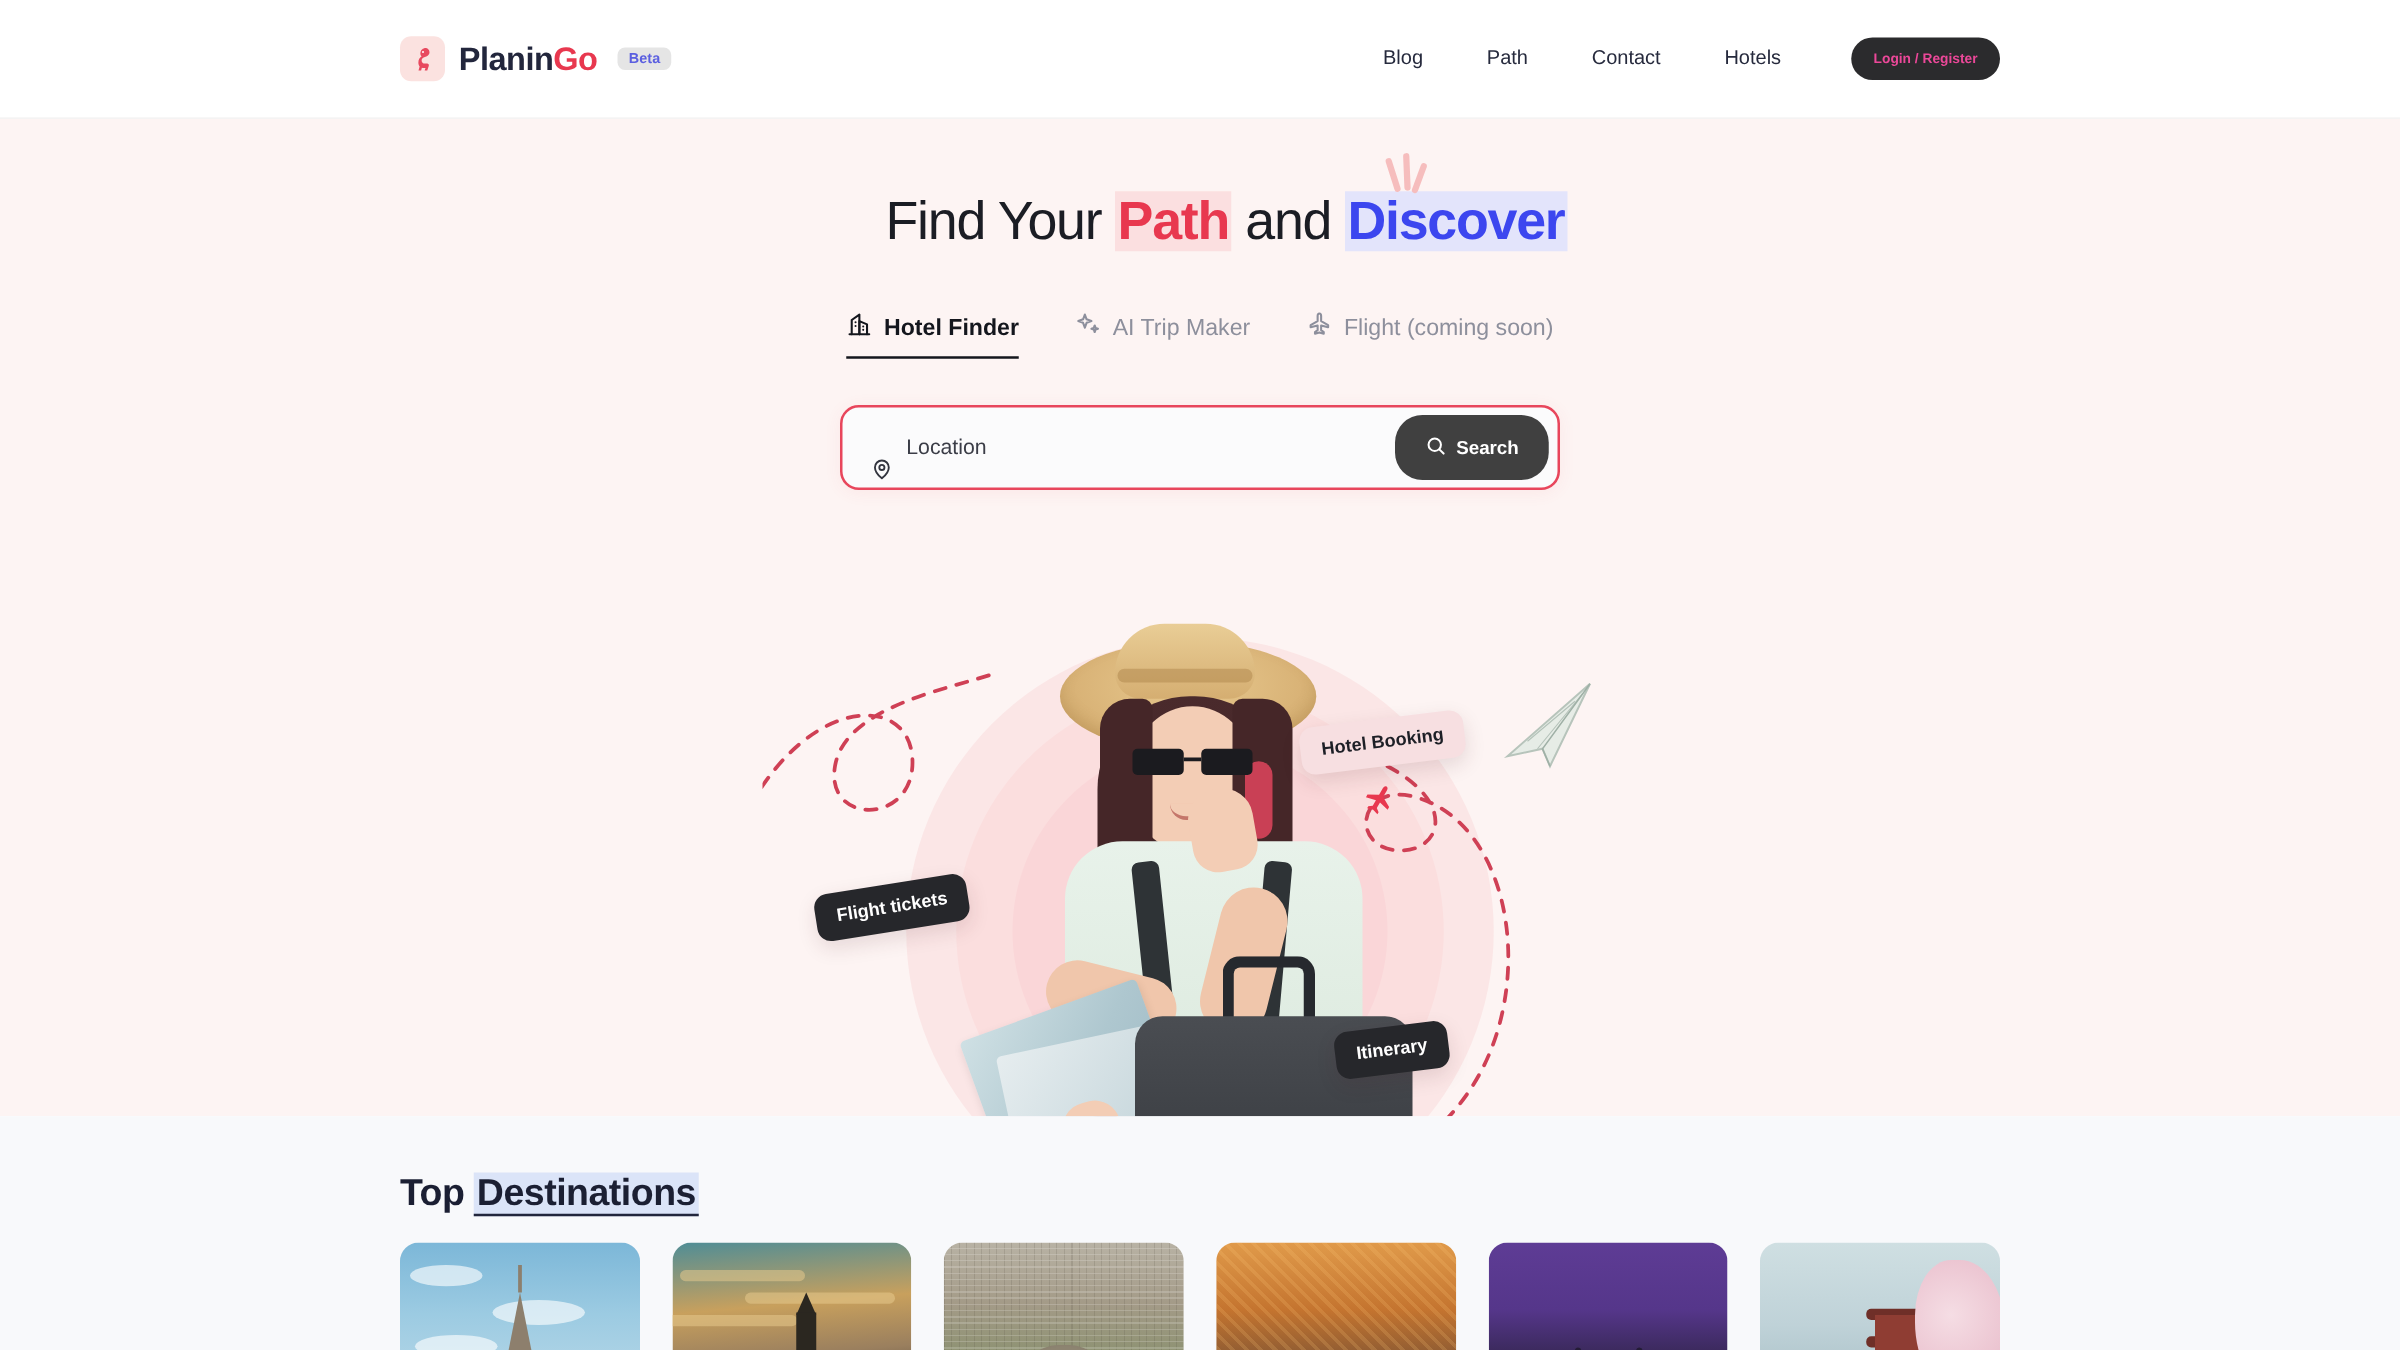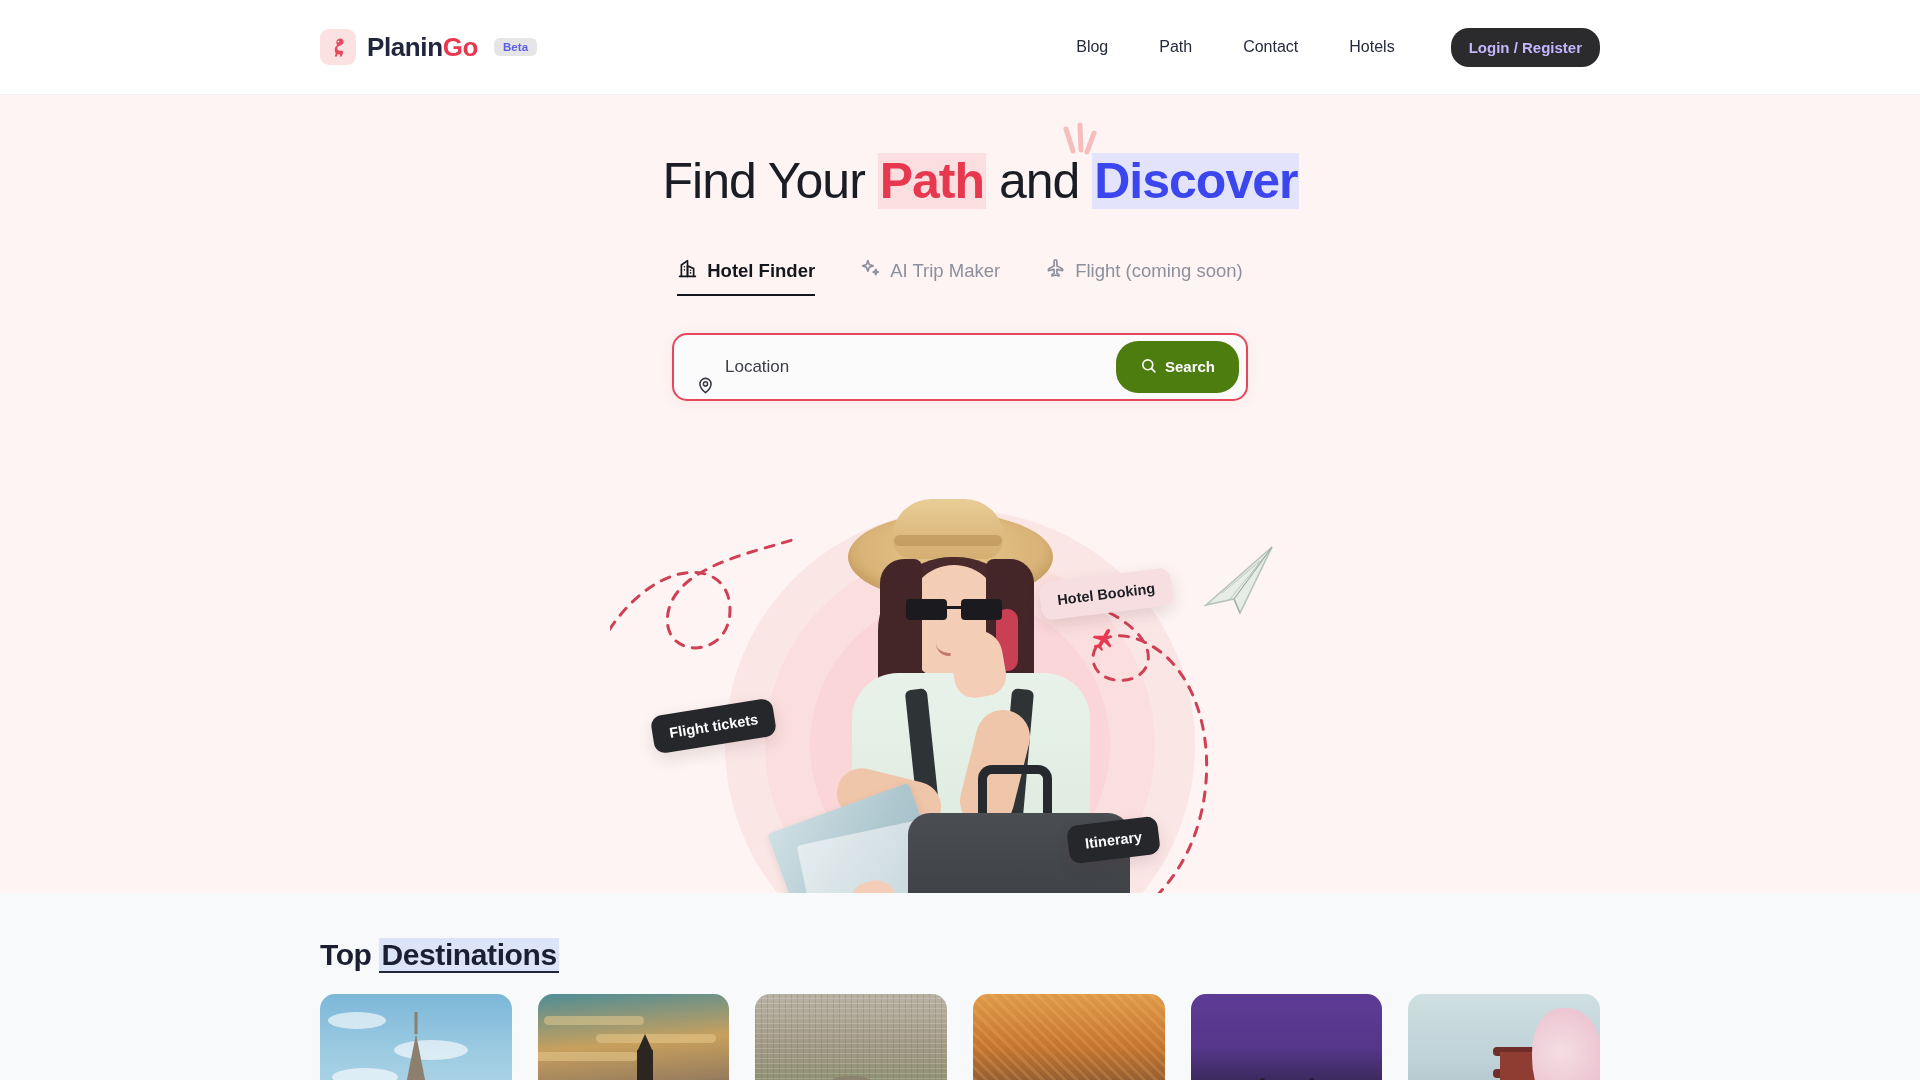--- a/index.html
+++ b/index.html
@@ -75,22 +75,22 @@
 
   .nav-link {
     font-size: 16px;
     color: #262a3d;
     text-decoration: none;
     white-space: nowrap;
   }
 
   .login-btn {
     background: #2b2b2d;
-    color: #c4b5fd;
-    font-size: 15px;
+    color: #ec4899;
+    font-size: 11px;
     font-weight: bold;
     border: none;
     border-radius: 18px;
     padding: 11px 18px;
     cursor: pointer;
     margin-left: 5px;
     white-space: nowrap;
     font-family: inherit;
   }
 
@@ -103,21 +103,21 @@
   }
 
   .hero-inner {
     position: relative;
     z-index: 10;
     padding-top: 58px;
     text-align: center;
   }
 
   .headline {
-    font-size: 50px;
+    font-size: 43px;
     font-weight: normal;
     letter-spacing: -1px;
     color: #1b1d24;
     line-height: 1.15;
     position: relative;
     display: inline-block;
     margin-left: 42px;
   }
   .headline .path {
     color: #e8384f;
@@ -198,21 +198,21 @@
     outline: none;
     background: transparent;
     font-family: inherit;
     font-size: 17px;
     color: #33353f;
     height: 100%;
   }
   .search-input::placeholder { color: #3b3d47; }
 
   .search-btn {
-    background: #4d7c0f;
+    background: #404040;
     color: #fff;
     border: none;
     border-radius: 22px;
     height: 52px;
     padding: 0 24px;
     font-size: 15px;
     font-weight: bold;
     font-family: inherit;
     display: flex;
     align-items: center;

